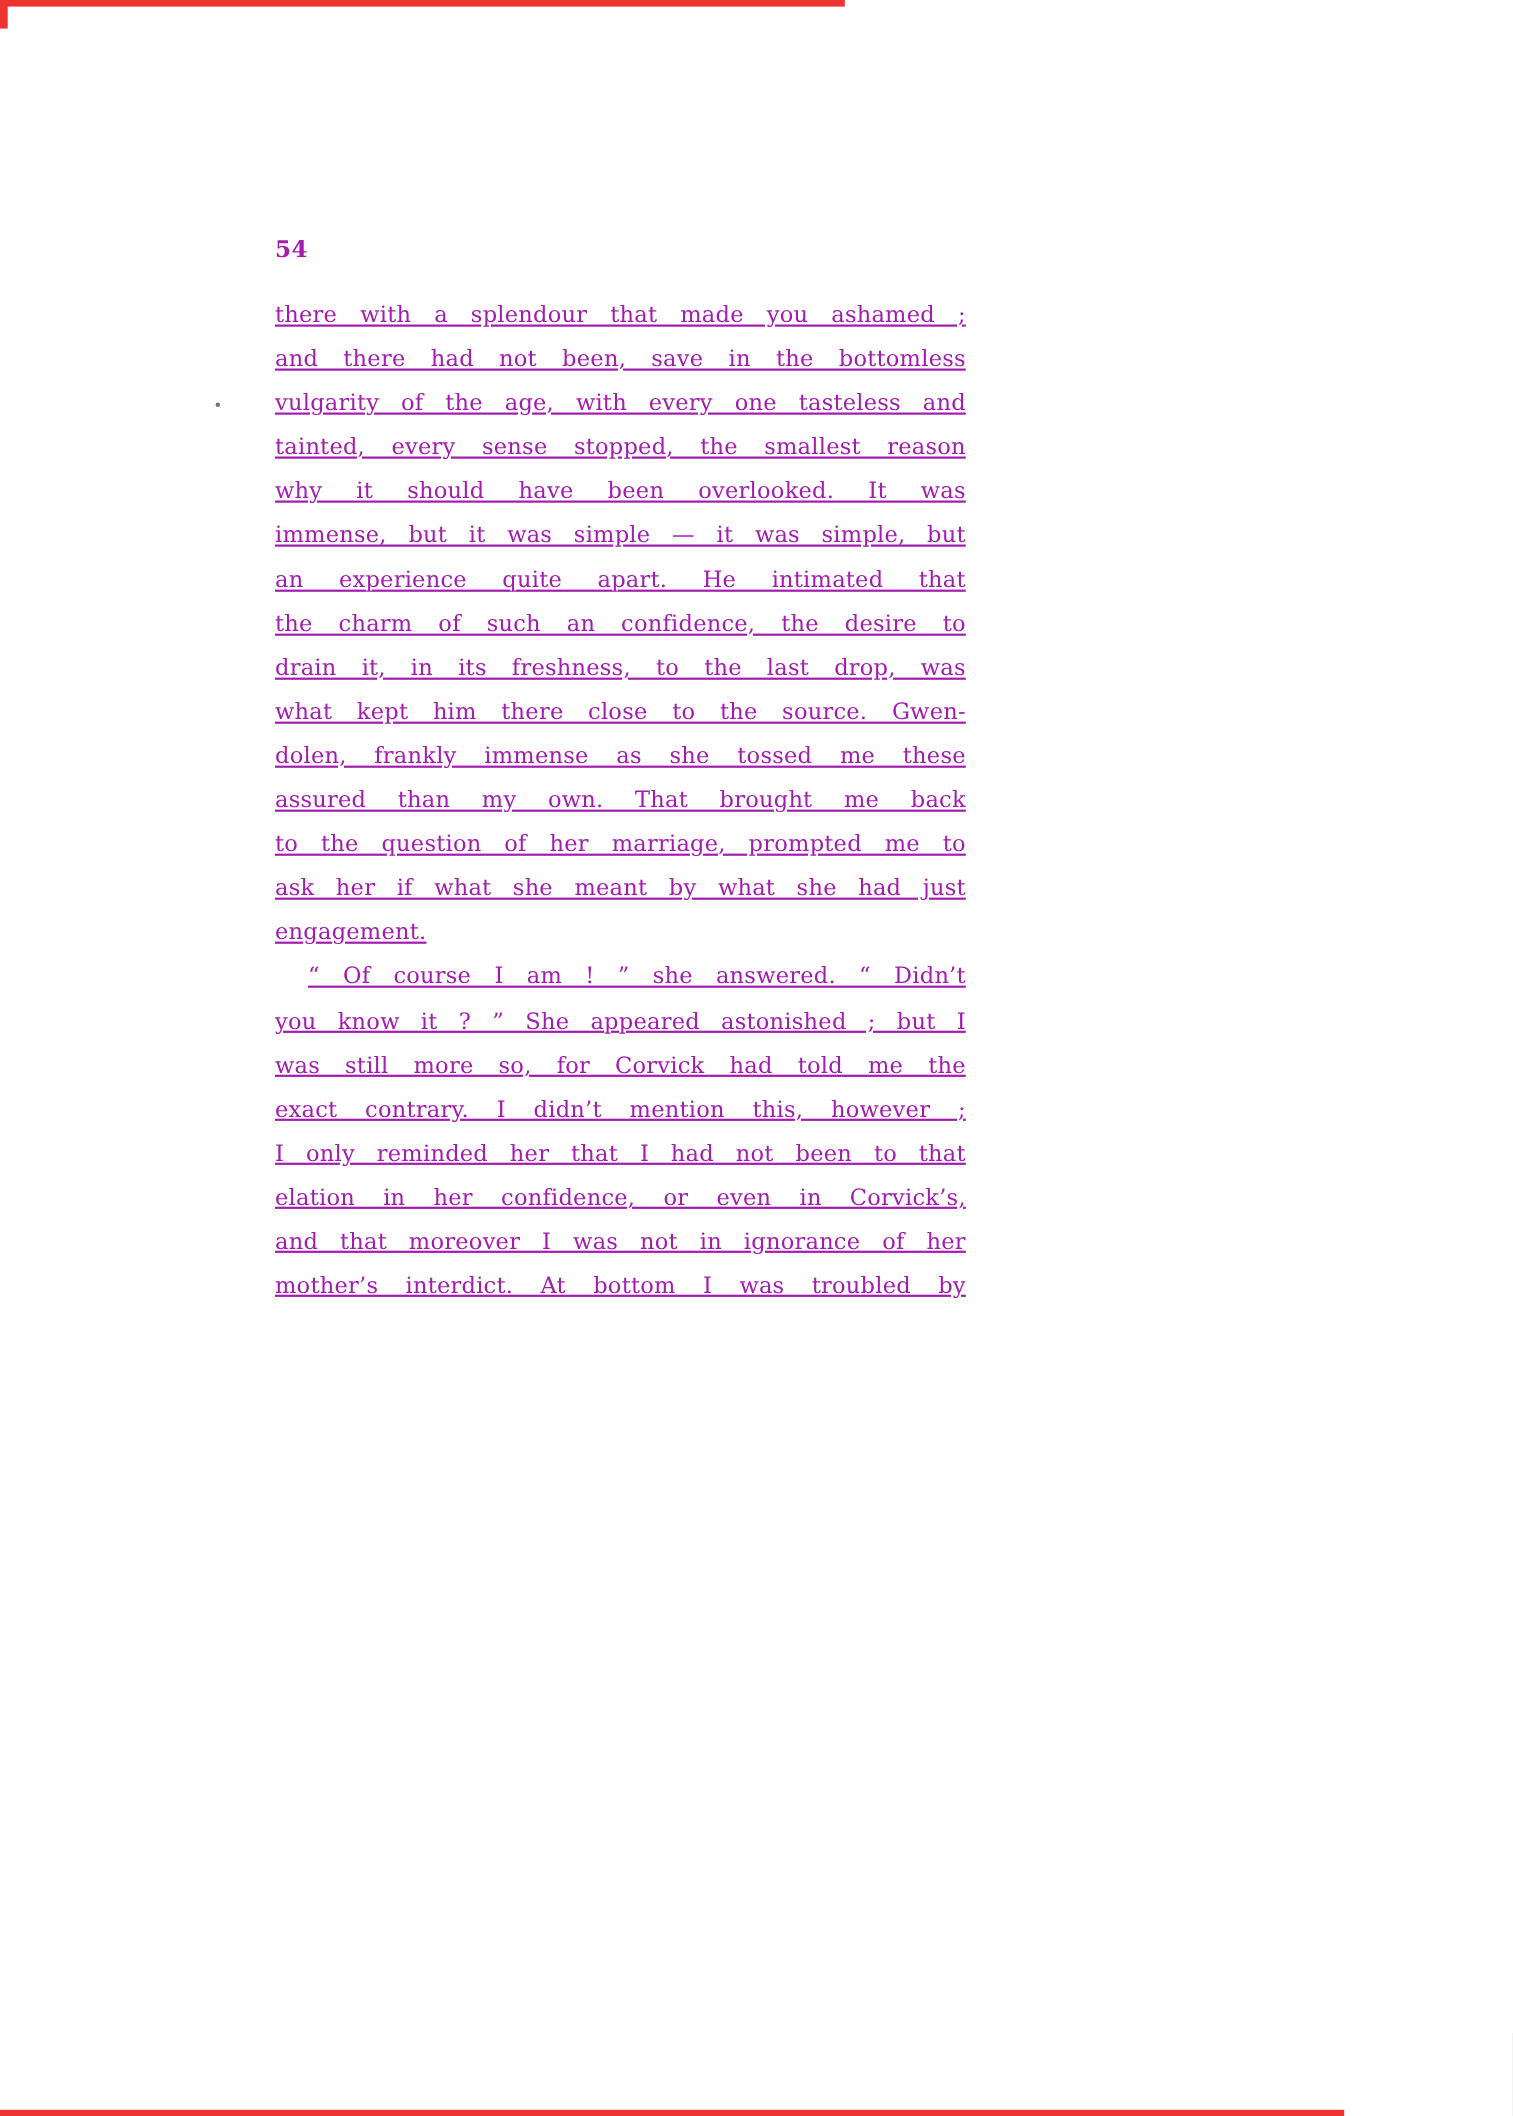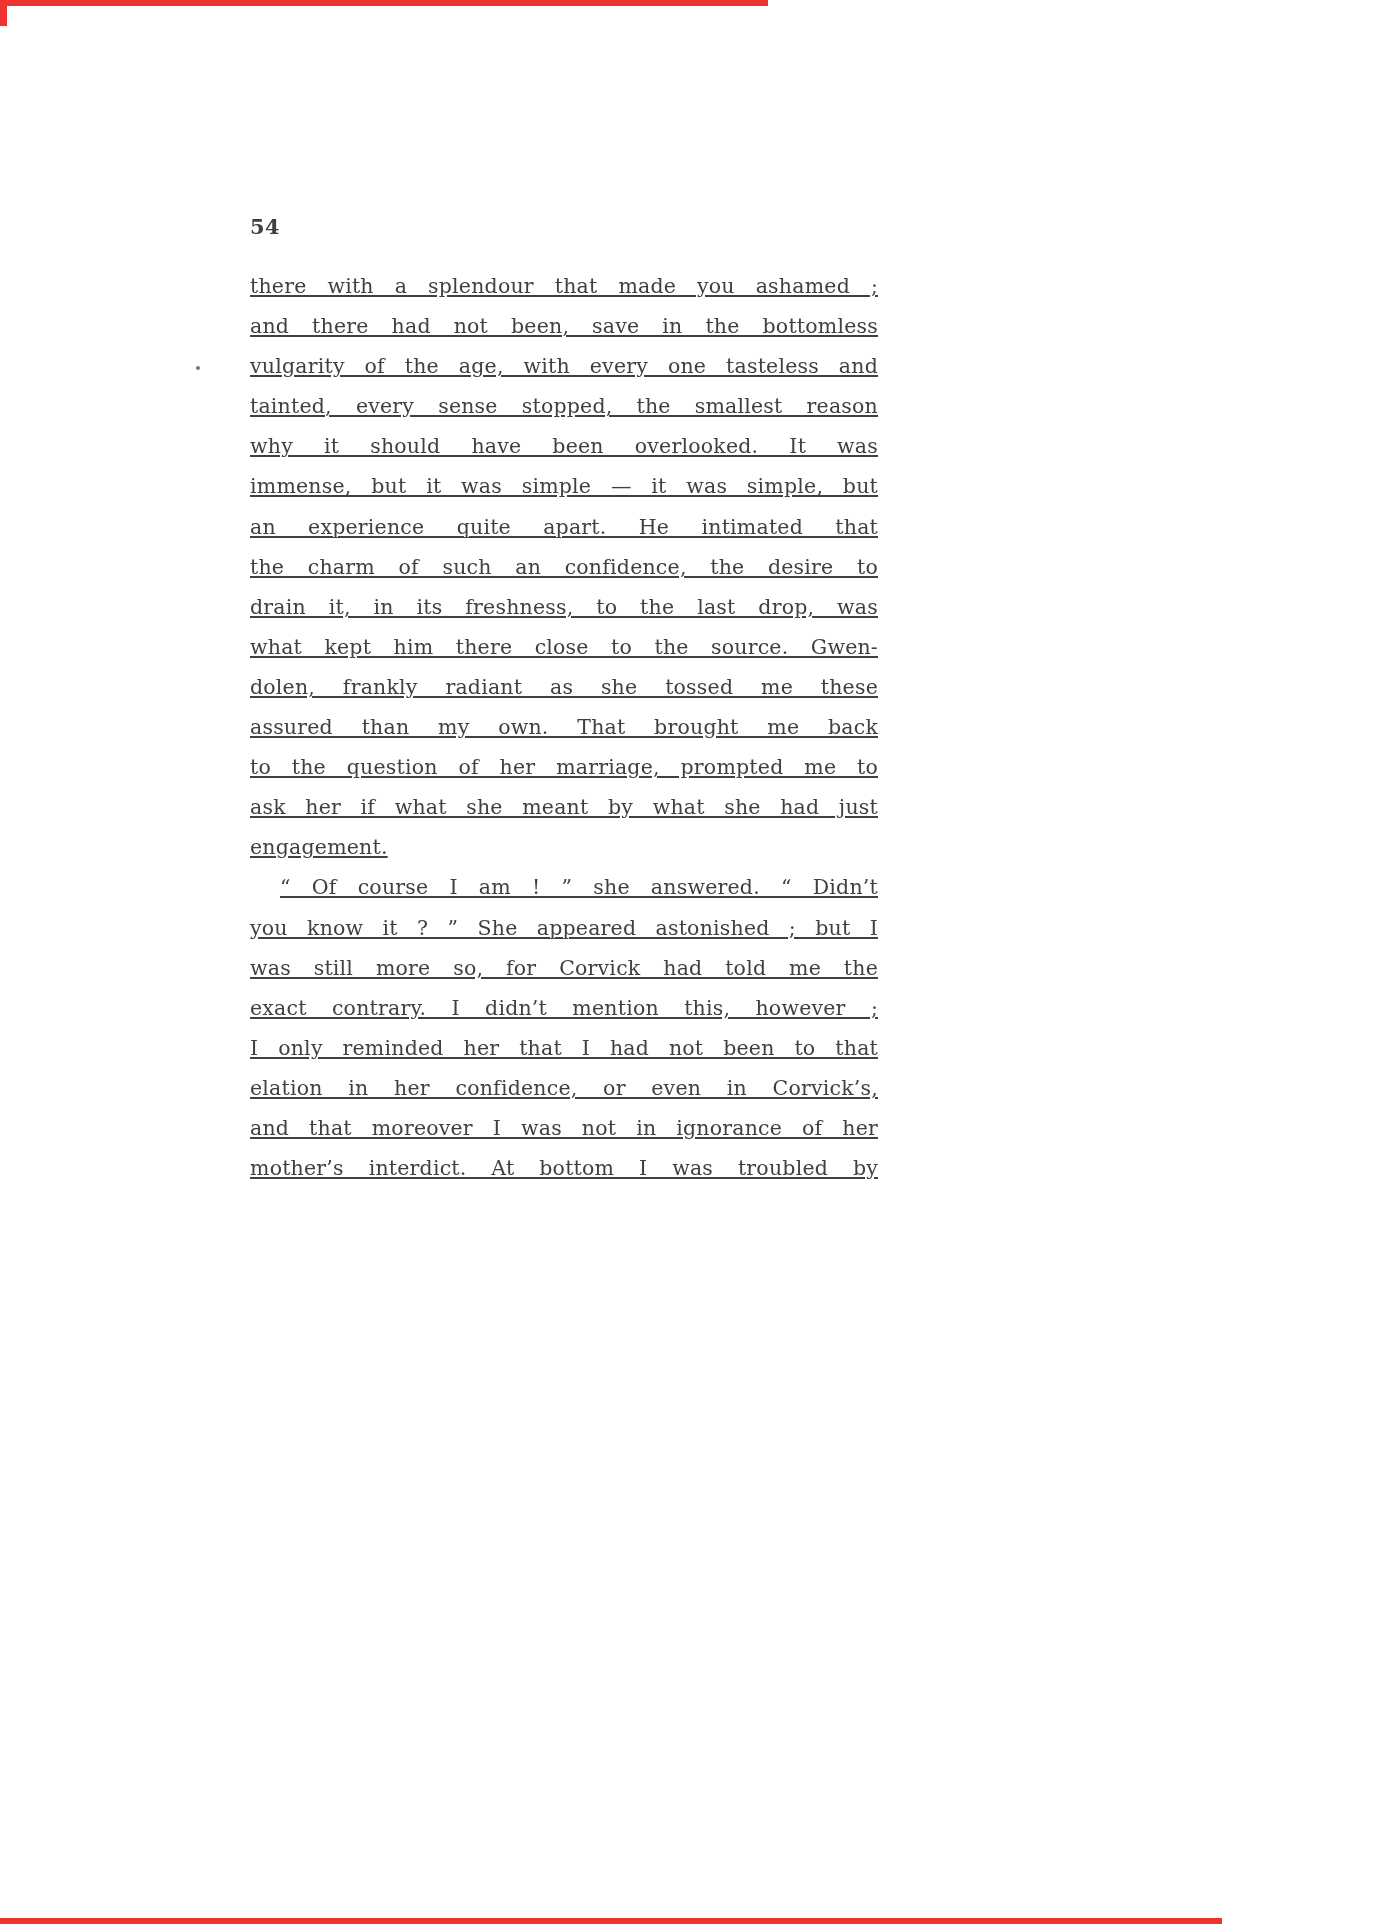--- a/index.html
+++ b/index.html
@@ -3,21 +3,21 @@
 <meta charset="utf-8">
 <style>
   html, body { margin: 0; padding: 0; background: #e9e9e9; }
   .page {
     position: relative;
     width: 1375px;
     height: 1924px;
     margin: 0 auto;
     background: #ffffff;
     font-family: "DejaVu Serif", "Liberation Serif", serif;
-    color: #404040;
+    color: #a21caf;
     overflow: hidden;
   }
   
   .edge-top {
     position: absolute; top: 0; left: 0;
     width: 768px; height: 6px;
   }
   .edge-top-corner {
     position: absolute; top: 0; left: 0;
     width: 7px; height: 26px;
@@ -88,21 +88,21 @@
     <div class="line">there with a splendour that made you ashamed ;</div>
     <div class="line">and there had not been, save in the bottomless</div>
     <div class="line">vulgarity of the age, with every one tasteless and</div>
     <div class="line">tainted, every sense stopped, the smallest reason</div>
     <div class="line">why it should have been overlooked. It was</div>
     <div class="line">immense, but it was simple — it was simple, but</div>
     <div class="line">an experience quite apart. He intimated that</div>
     <div class="line">the charm of such an confidence, the desire to</div>
     <div class="line">drain it, in its freshness, to the last drop, was</div>
     <div class="line">what kept him there close to the source. Gwen-</div>
-    <div class="line">dolen, frankly radiant as she tossed me these</div>
+    <div class="line">dolen, frankly immense as she tossed me these</div>
     <div class="line">assured than my own. That brought me back</div>
     <div class="line">to the question of her marriage, prompted me to</div>
     <div class="line">ask her if what she meant by what she had just</div>
     <div class="line flush">engagement.</div>
 
     <div class="line indent">“ Of course I am ! ” she answered. “ Didn’t</div>
     <div class="line">you know it ? ” She appeared astonished ; but I</div>
     <div class="line">was still more so, for Corvick had told me the</div>
     <div class="line">exact contrary. I didn’t mention this, however ;</div>
     <div class="line">I only reminded her that I had not been to that</div>

